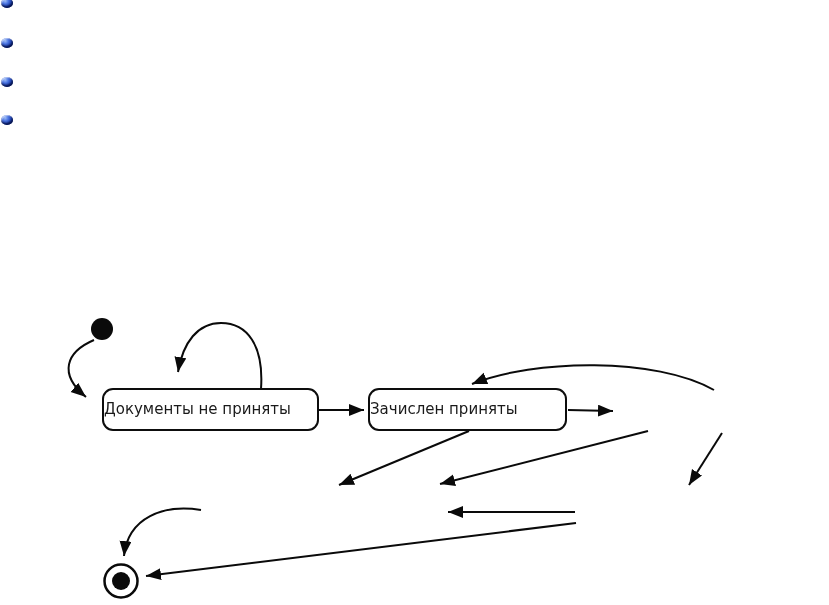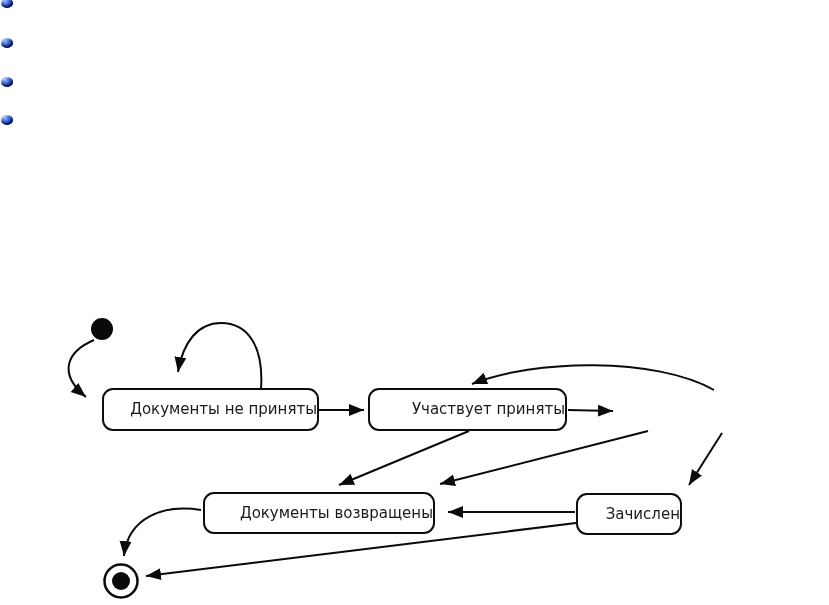--- a/index.html
+++ b/index.html
@@ -18,21 +18,21 @@
     box-shadow:inset -1px -2px 2px rgba(4,12,60,.8), inset 1px 1px 1px rgba(255,255,255,.55);
   }
   
   .diagram-svg{position:absolute;left:0;top:0;}
   .state{
     position:absolute;
     box-sizing:border-box;
     border:2px solid #0d0d0d;
     border-radius:11px;
     background:#ffffff;
-    display:flex;align-items:center;justify-content:flex-end;
+    display:flex;align-items:center;justify-content:flex-start;
     font-size:15px;color:#1a1a1a;
     white-space:nowrap;
   }
   .state span{display:block;line-height:1;}
 </style>
 </head>
 <body>
 
 <div class="screen">
 
@@ -64,22 +64,16 @@
     <g>
       <circle cx="121" cy="581" r="16.5" fill="#ffffff" stroke="#0a0a0a" stroke-width="2.5"></circle>
       <circle cx="121" cy="581" r="9" fill="#0a0a0a" stroke="none"></circle>
     </g>
   </svg>
 
   <div class="state" style="left:102px;top:388px;width:217px;height:43px">
     <span>Документы не приняты</span>
   </div>
   <div class="state" style="left:368px;top:388px;width:199px;height:43px">
-    <span>Участвует приняты</span>
-  </div>
-  <div class="state" style="left:203px;top:492px;width:232px;height:42px">
-    <span>Документы возвращены</span>
-  </div>
-  <div class="state" style="left:576px;top:493px;width:106px;height:42px">
-    <span>Зачислен</span>
+    <span>Зачислен приняты</span>
   </div>
 
 </div>
 
 </body></html>

